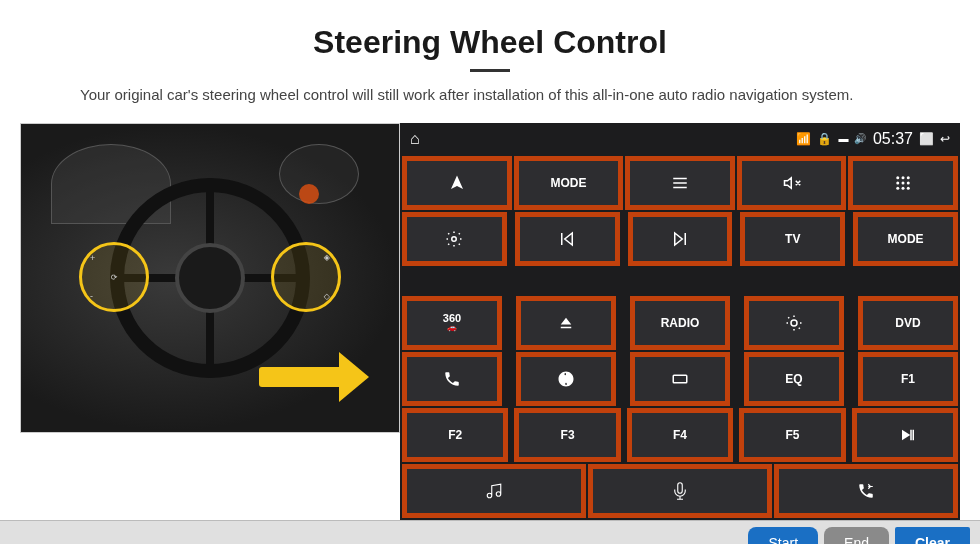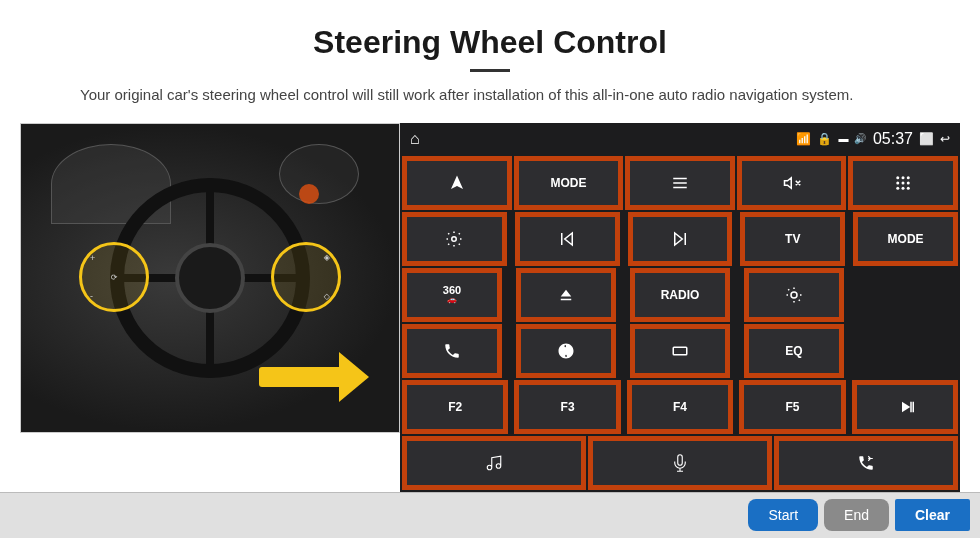--- a/index.html
+++ b/index.html
@@ -264,58 +264,60 @@
       </div>
       <div class="panel-btn">
         <svg viewBox="0 0 24 24">
             <path d="M5 4l10 8-10 8V4zM19 4v16" stroke="white" stroke-width="2" fill="none"></path>
           </svg>
       </div>
       <div class="panel-btn">TV</div>
       <div class="panel-btn">MODE</div>
     </div>
 
-    <div style="display:grid;grid-template-columns:repeat(5,1fr);gap:14px;padding:1px 2px;background:#1c1c1e;">
+    <div style="display:grid;grid-template-columns:repeat(5,1fr);gap:14px;padding:1px 2px;background:#1c1c1e;margin-top:28px;">
       <div class="panel-btn" style="font-size:10px;">
         <div style="text-align:center;line-height:1.1;">
           <div style="font-size:11px;">360</div>
           <div style="font-size:8px;">🚗</div>
         </div>
       </div>
       <div class="panel-btn">
         <svg viewBox="0 0 24 24">
             <path d="M5 17h14v2H5zM12 5l7 9H5z" fill="white"></path>
           </svg>
       </div>
       <div class="panel-btn">RADIO</div>
       <div class="panel-btn">
         <svg viewBox="0 0 24 24">
             <circle cx="12" cy="12" r="4" stroke="white" stroke-width="2" fill="none"></circle>
             <path d="M12 2v2M12 20v2M4.22 4.22l1.42 1.42M18.36 18.36l1.42 1.42M2 12h2M20 12h2" stroke="white" stroke-width="2"></path>
           </svg>
       </div>
+      <div class="panel-btn">DVD</div>
     </div>
 
     <div style="display:grid;grid-template-columns:repeat(5,1fr);gap:14px;padding:1px 2px;background:#1c1c1e;">
       <div class="panel-btn">
         <svg viewBox="0 0 24 24">
             <path d="M6.6 10.8c1.4 2.8 3.8 5.1 6.6 6.6l2.2-2.2c.3-.3.7-.4 1-.2 1.1.4 2.3.6 3.6.6.6 0 1 .4 1 1V20c0 .6-.4 1-1 1-9.4 0-17-7.6-17-17 0-.6.4-1 1-1h3.5c.6 0 1 .4 1 1 0 1.3.2 2.5.6 3.6.1.3 0 .7-.2 1L6.6 10.8z" fill="white"></path>
           </svg>
       </div>
       <div class="panel-btn">
         <svg viewBox="0 0 24 24">
             <path d="M12 2C6.48 2 2 6.48 2 12s4.48 10 10 10 10-4.48 10-10S17.52 2 12 2zm-1 17.93V18c0-.55.45-1 1-1s1 .45 1 1v1.93A8.001 8.001 0 0112 4.07V6c0 .55-.45 1-1 1s-1-.45-1-1V4.07C6.16 4.56 4 8.03 4 12s2.16 7.44 7 7.93z" fill="white"></path>
           </svg>
       </div>
       <div class="panel-btn">
         <svg viewBox="0 0 24 24">
             <rect x="3" y="7" width="18" height="10" rx="1" stroke="white" stroke-width="2" fill="none"></rect>
           </svg>
       </div>
       <div class="panel-btn">EQ</div>
+      <div class="panel-btn">F1</div>
     </div>
 
     <div style="display:grid;grid-template-columns:repeat(5,1fr);gap:6px;padding:1px 2px;background:#1c1c1e;">
       <div class="panel-btn">F2</div>
       <div class="panel-btn">F3</div>
       <div class="panel-btn">F4</div>
       <div class="panel-btn">F5</div>
       <div class="panel-btn">
         <svg viewBox="0 0 24 24">
             <path d="M8 5v14l11-7z" fill="white"></path>

